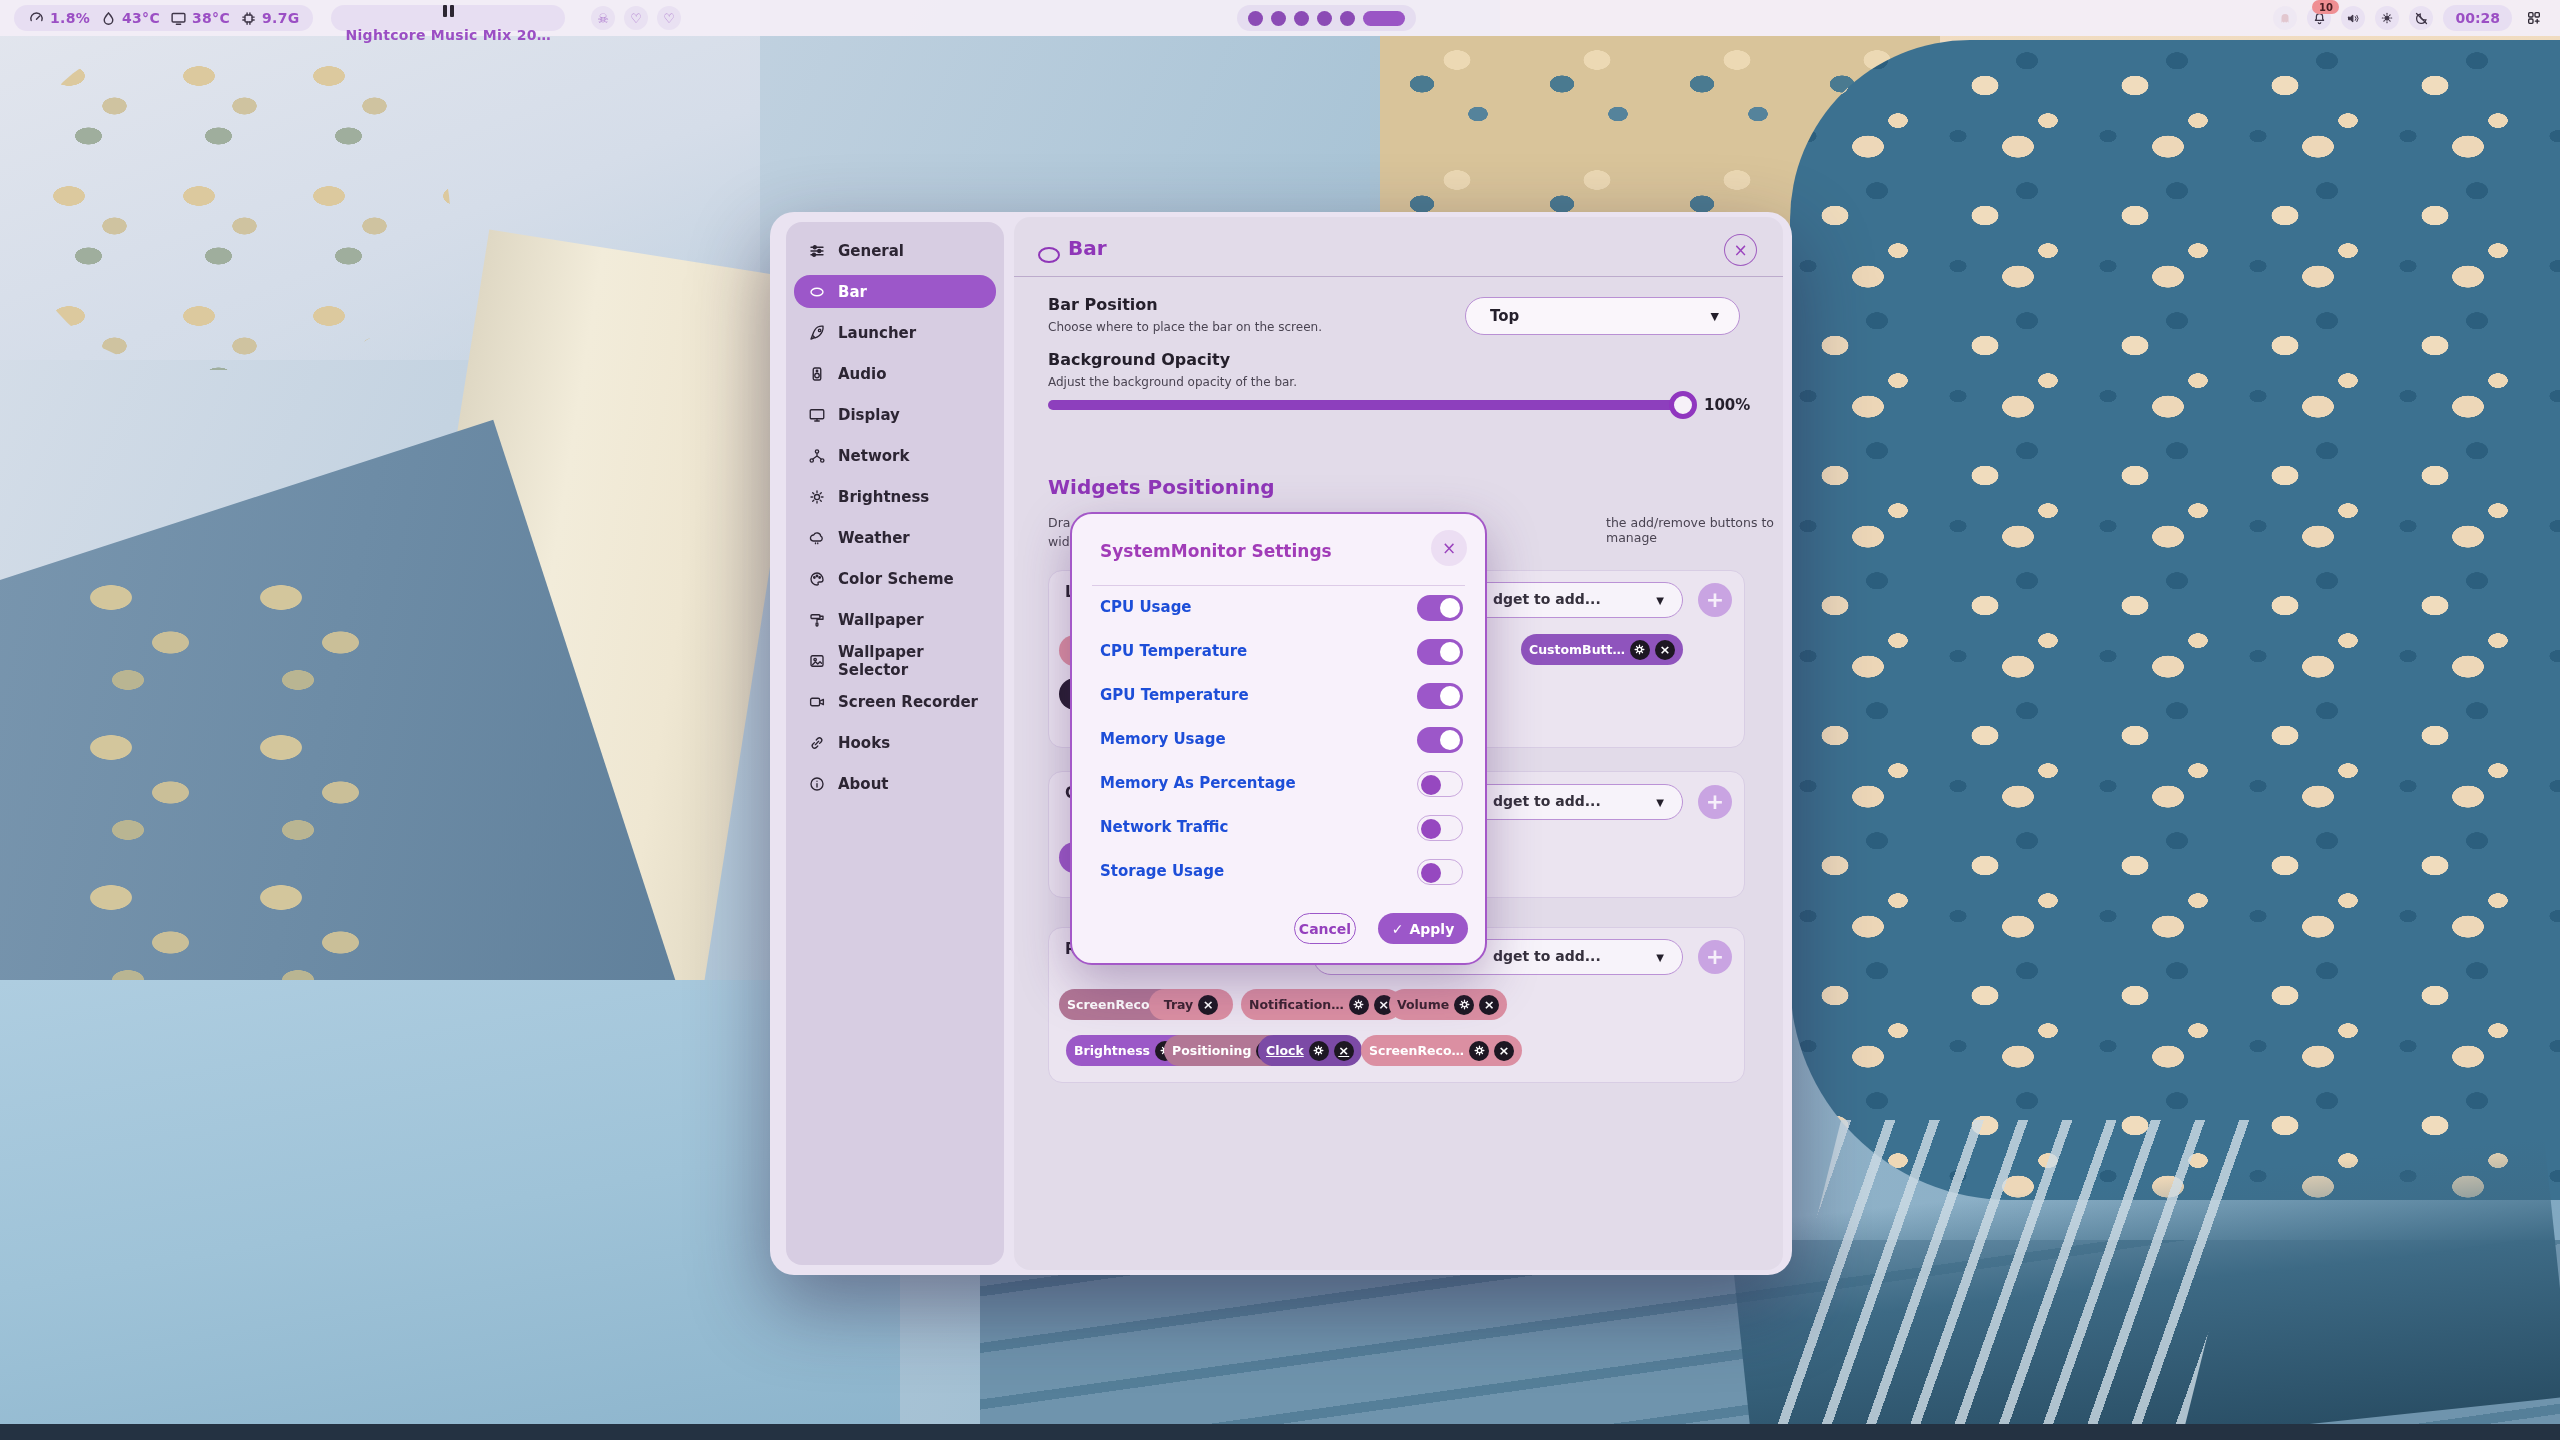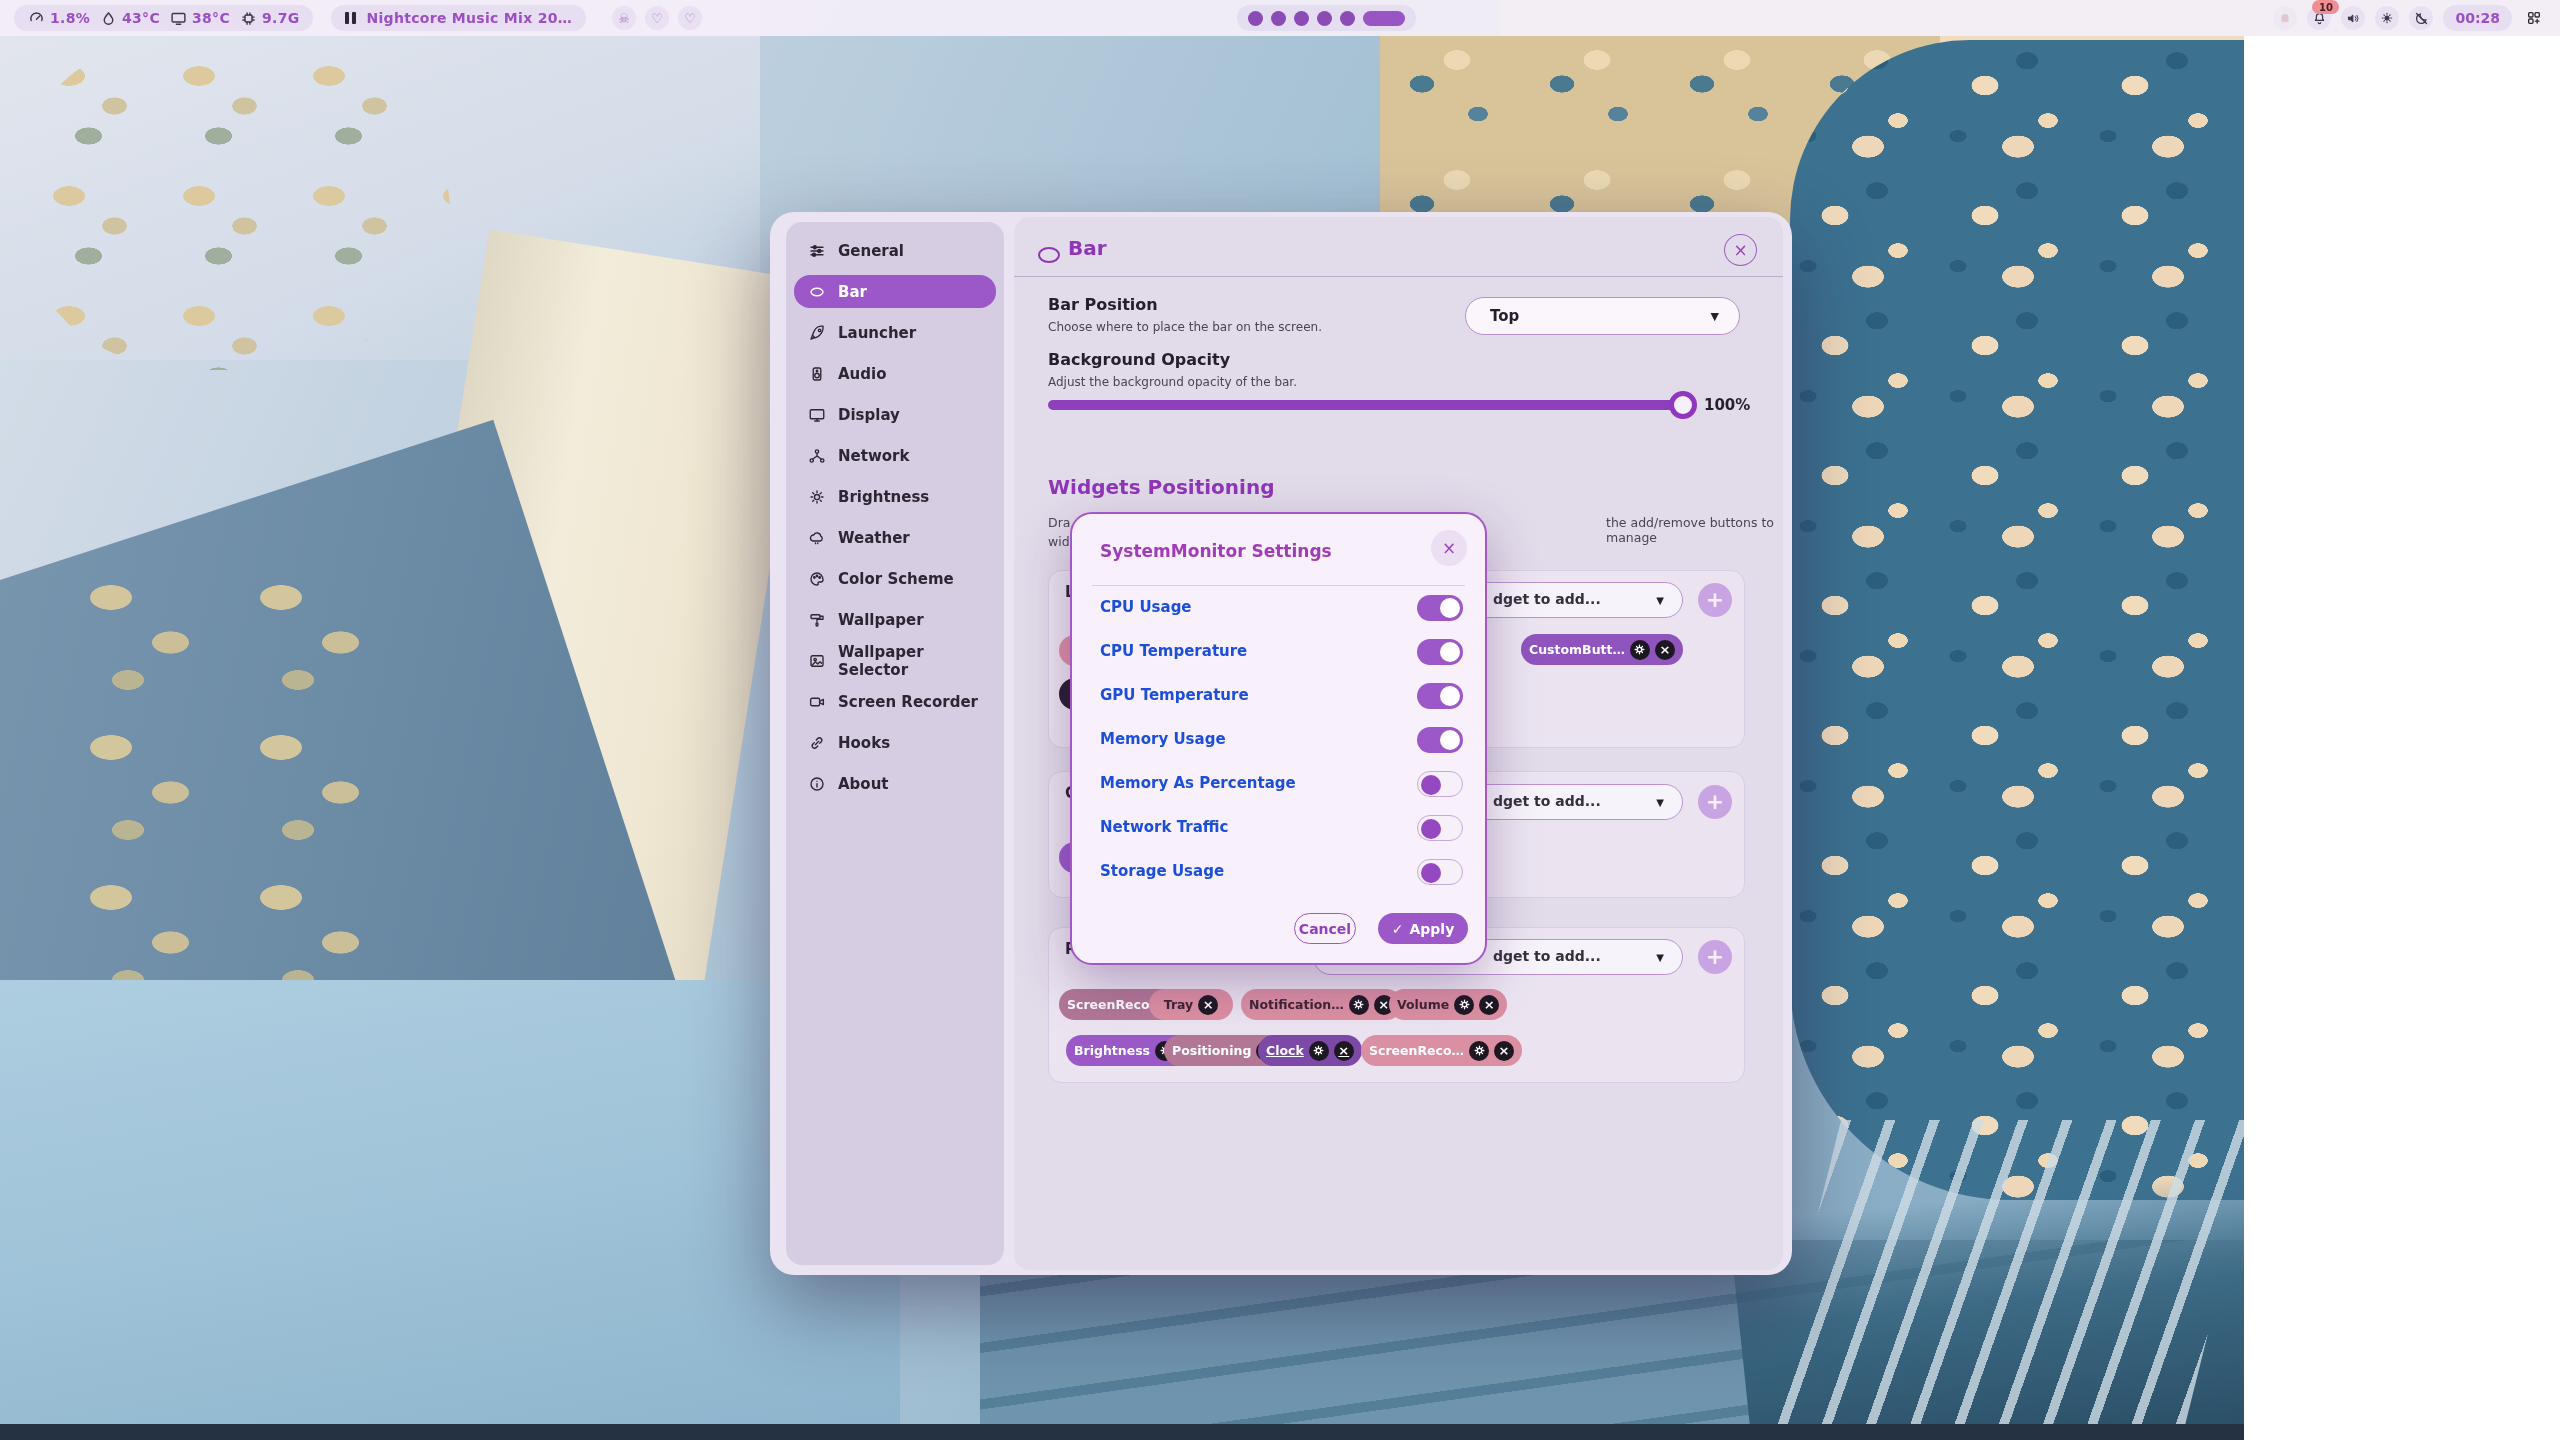--- a/index.html
+++ b/index.html
@@ -1,18 +1,18 @@
 <!DOCTYPE html>
 <html><head>
 <meta charset="utf-8">
 <style>
   html,body{margin:0;padding:0;width:2560px;height:1440px;overflow:hidden;
     font-family:"DejaVu Sans",sans-serif;-webkit-font-smoothing:antialiased;}
   .abs{position:absolute;}
-  #stage{position:relative;width:2244px;height:1440px;background:#8fb2c9;}
+  #stage{position:relative;width:2560px;height:1440px;background:#8fb2c9;}
 
   
   .wp{position:absolute;inset:0;overflow:hidden;}
   .wp-base{position:absolute;inset:0;
     background:linear-gradient(115deg,#d9e0ea 0%,#c4d3e1 20%,#a9c4d6 45%,#92b4ca 70%,#7fa7c0 100%);}
   .wp-layer{position:absolute;}
   .wp-water{left:1500px;top:0;width:1060px;height:430px;
     background:repeating-linear-gradient(180deg,rgba(255,255,255,.12) 0 5px,rgba(0,0,0,0) 5px 14px),
       linear-gradient(180deg,#f1ddc2 0%,#ecd5b6 55%,#e3ccae 100%);
     border-bottom-left-radius:320px 160px;}
@@ -223,21 +223,21 @@
         <span class="tb-icon">
             <svg viewBox="0 0 24 24" fill="none" stroke="currentColor" stroke-width="2" stroke-linecap="round">
               <rect x="7" y="7" width="10" height="10" rx="1.5"></rect>
               <path d="M10 4v3M14 4v3M10 17v3M14 17v3M4 10h3M4 14h3M17 10h3M17 14h3"></path>
             </svg>
           </span>
         <span class="tb-text">9.7G</span>
       </span>
     </div>
 
-    <div class="tb-pill" style="margin-left:18px;">
+    <div class="tb-pill" style="margin-left:18px;flex-direction:column;">
       <span class="pausebars">
           <i></i>
           <i></i>
         </span>
       <span class="tb-text">Nightcore Music Mix 20…</span>
     </div>
 
     <div style="display:flex;gap:9px;margin-left:26px;">
       <div class="tb-circle">☠</div>
       <div class="tb-circle">♡</div>

